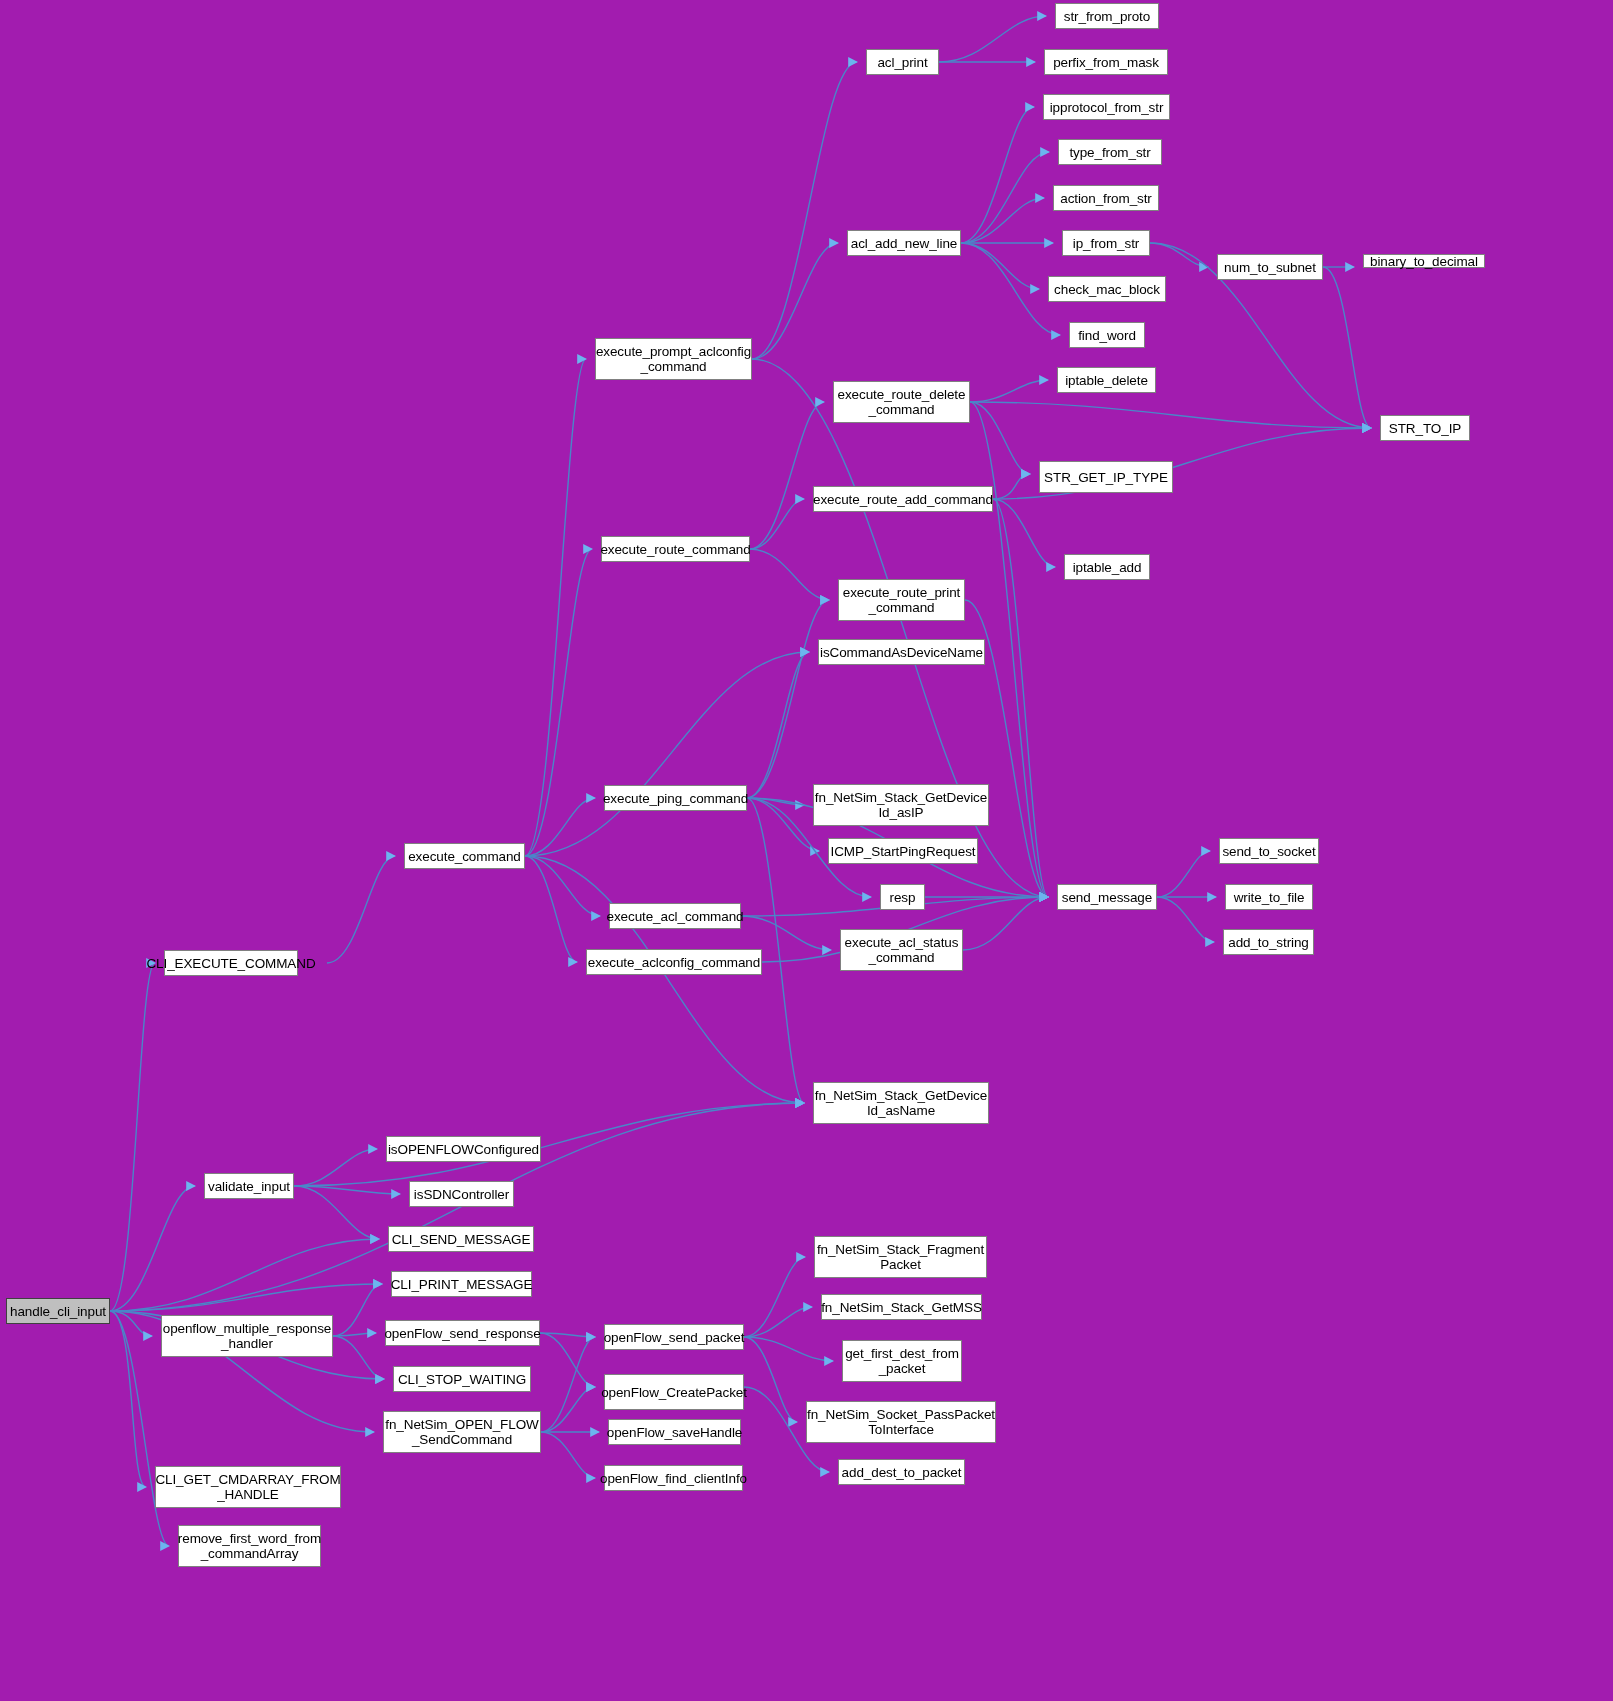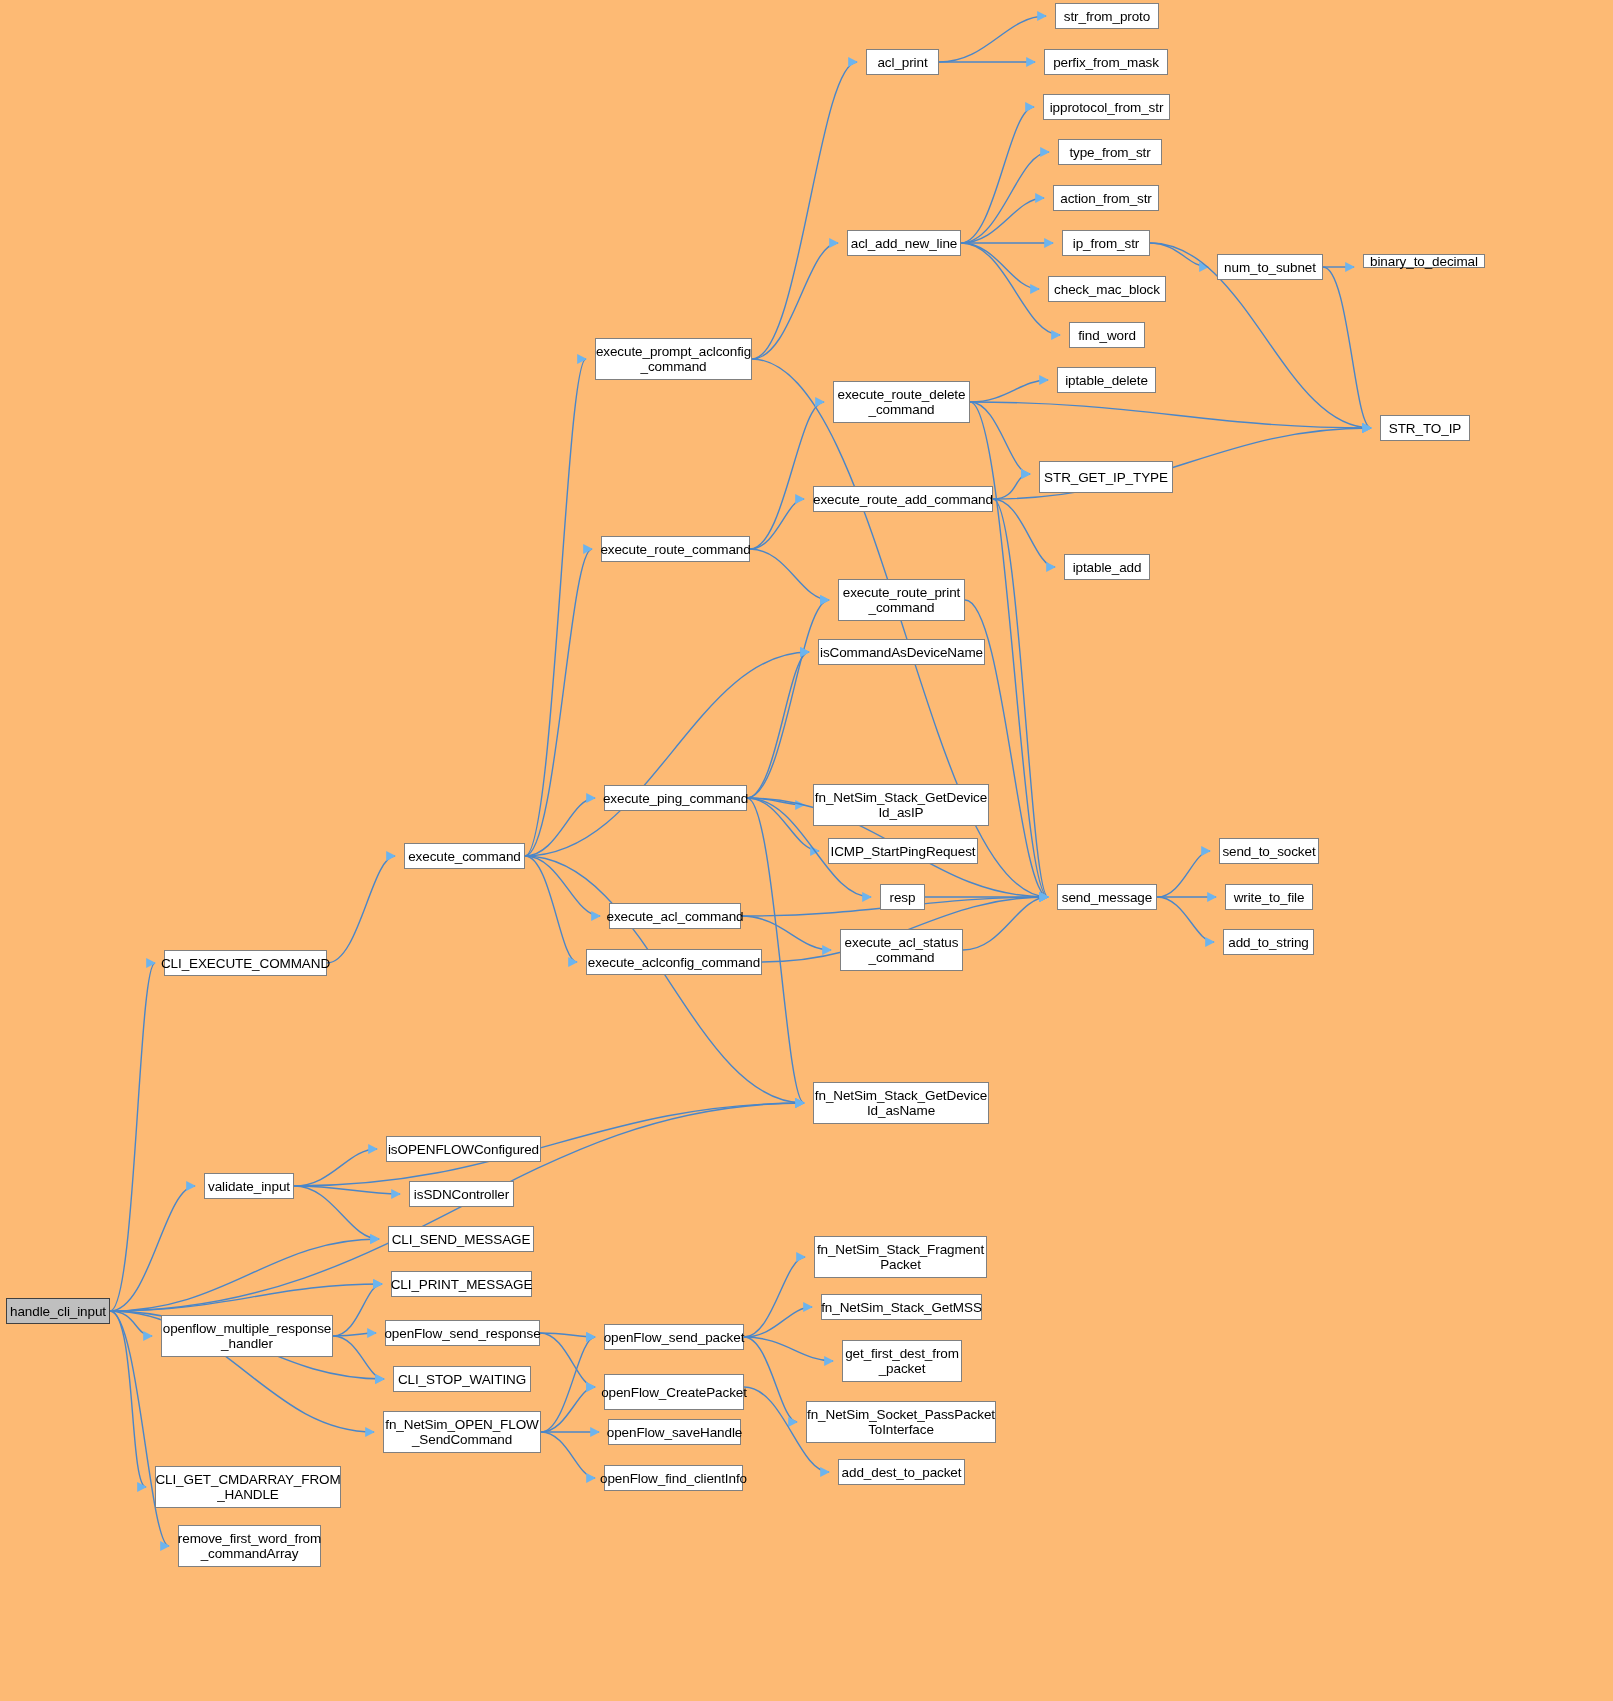--- a/index.html
+++ b/index.html
@@ -1,21 +1,21 @@
 <!DOCTYPE html>
 <html><head>
 <meta charset="utf-8">
 <title>Call Graph</title>
 <style>
   html,body{margin:0;padding:0;background:#000;}
   #canvas{
     position:relative;
     width:1613px;
     height:1701px;
-    background:#fdba74;
+    background:#a21caf;
     font-family:"Liberation Sans", sans-serif;
     overflow:hidden;
   }
   #edges{position:absolute;left:0;top:0;width:1613px;height:1701px;}
   .node{
     position:absolute;
     box-sizing:border-box;
     background:#ffffff;
     border:1px solid #808080;
     color:#000000;
@@ -158,21 +158,21 @@
       <div class="node" style="left: 1219px; top: 838px; width: 100px; height: 26px;">send_to_socket</div>
       <div class="node" style="left: 404px; top: 843px; width: 121px; height: 26px;">execute_command</div>
       <div class="node" style="left: 880px; top: 884px; width: 45px; height: 26px;">resp</div>
       <div class="node" style="left: 1057px; top: 884px; width: 100px; height: 26px;">send_message</div>
       <div class="node" style="left: 1225px; top: 884px; width: 88px; height: 26px;">write_to_file</div>
       <div class="node" style="left: 609px; top: 903px; width: 132px; height: 26px;">execute_acl_command</div>
       <div class="node" style="left: 840px; top: 929px; width: 123px; height: 42px;">execute_acl_status
 _command</div>
       <div class="node" style="left: 1223px; top: 929px; width: 91px; height: 26px;">add_to_string</div>
       <div class="node" style="left: 586px; top: 949px; width: 176px; height: 26px;">execute_aclconfig_command</div>
-      <div class="node" style="left: 164px; top: 950px; width: 163px; height: 26px;">CLI_EXECUTE_COMMAND</div>
+      <div class="node" style="left: 164px; top: 950px; width: 134px; height: 26px;">CLI_EXECUTE_COMMAND</div>
       <div class="node" style="left: 813px; top: 1082px; width: 176px; height: 42px;">fn_NetSim_Stack_GetDevice
 Id_asName</div>
       <div class="node" style="left: 386px; top: 1136px; width: 155px; height: 26px;">isOPENFLOWConfigured</div>
       <div class="node" style="left: 204px; top: 1173px; width: 90px; height: 26px;">validate_input</div>
       <div class="node" style="left: 409px; top: 1181px; width: 105px; height: 26px;">isSDNController</div>
       <div class="node" style="left: 388px; top: 1226px; width: 146px; height: 26px;">CLI_SEND_MESSAGE</div>
       <div class="node" style="left: 814px; top: 1236px; width: 173px; height: 42px;">fn_NetSim_Stack_Fragment
 Packet</div>
       <div class="node" style="left: 391px; top: 1271px; width: 141px; height: 26px;">CLI_PRINT_MESSAGE</div>
       <div class="node" style="left: 821px; top: 1294px; width: 161px; height: 26px;">fn_NetSim_Stack_GetMSS</div>

